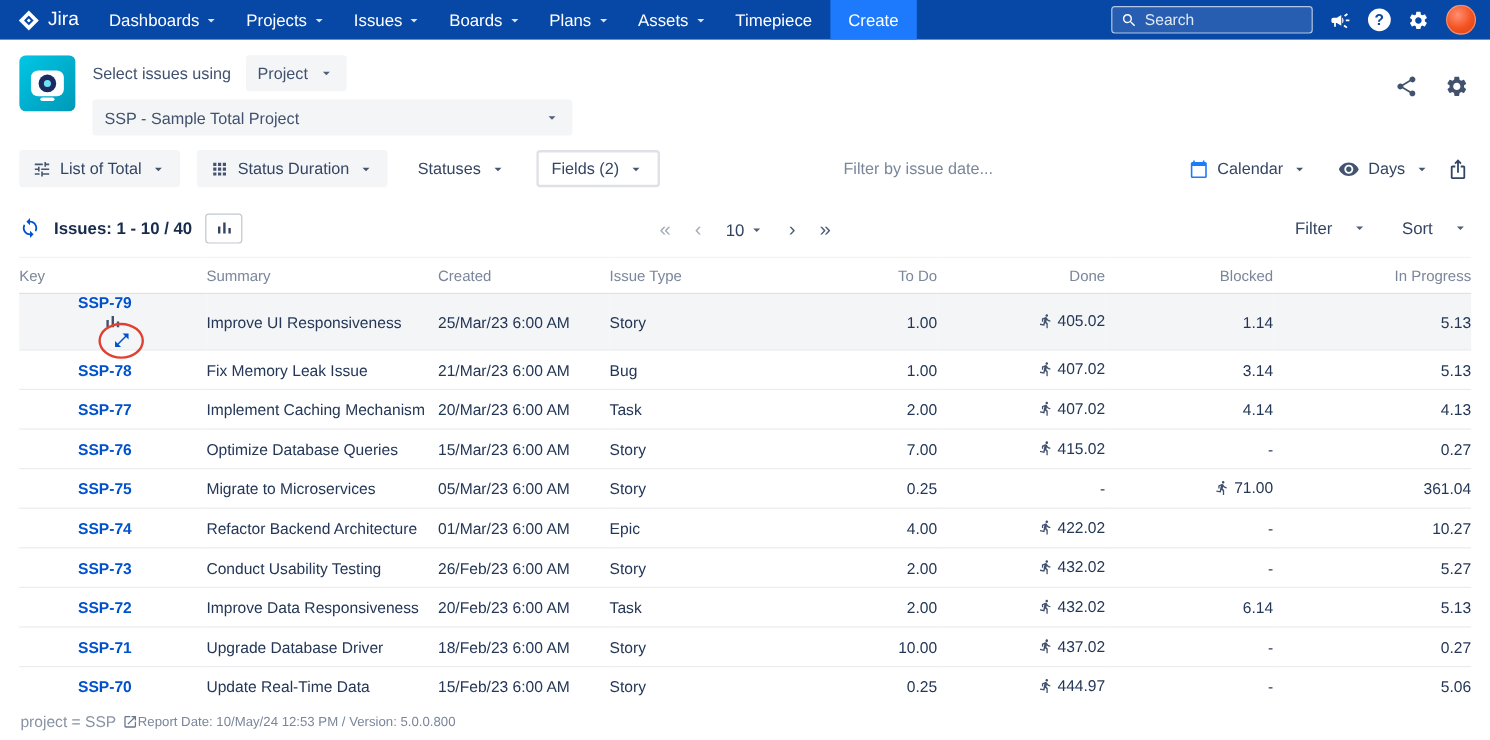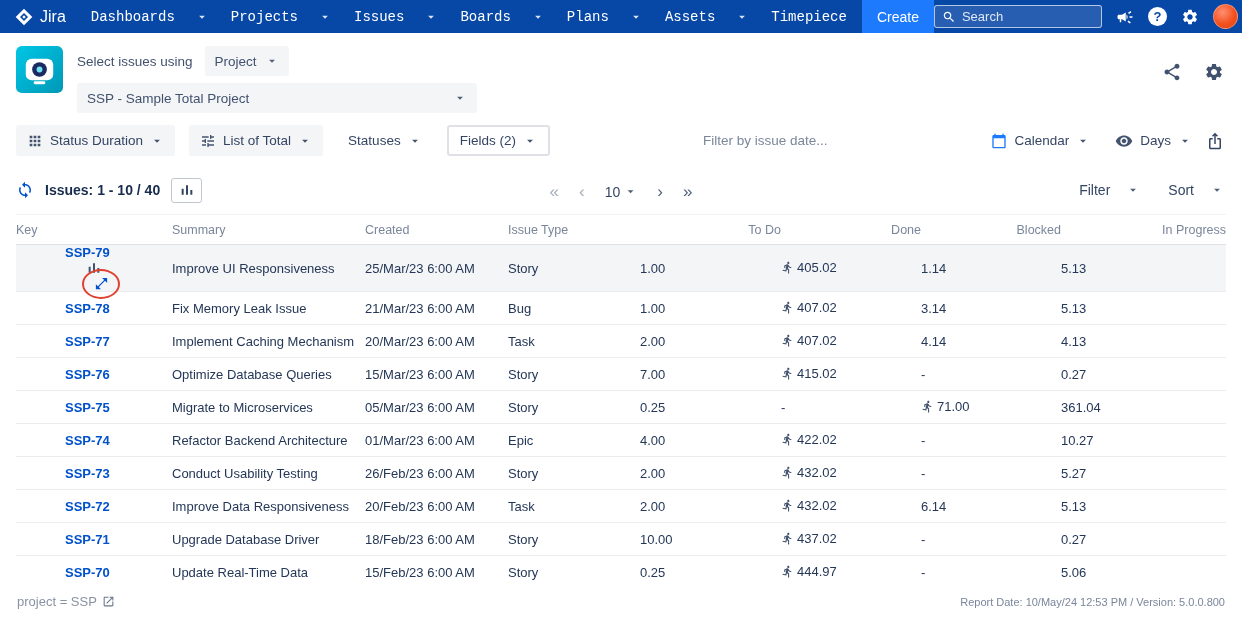--- a/index.html
+++ b/index.html
@@ -7,21 +7,21 @@
   body{font-family:"Liberation Sans",sans-serif;background:#fff;position:relative;overflow:hidden;color:#172B4D;}
   .ic{display:inline-flex;align-items:center;justify-content:center;flex:none;}
   .ic svg{width:100%;height:100%;fill:currentColor;}.i13{width:13px;height:13px}.i14{width:14px;height:14px}
   .i15{width:15px;height:15px}.i16{width:16px;height:16px}.i18{width:18px;height:18px}.i20{width:20px;height:20px}
 
   
   .topnav{height:33px;background:#0747A6;display:flex;align-items:center;padding-left:14px;color:#fff;}
   .brand{display:flex;align-items:center;gap:6px;margin-right:14px;cursor:pointer;}
   .brand-label{font-size:16px;}
   .nav-menu{display:flex;height:100%;}
-  .nav-item{display:flex;align-items:center;gap:20px;padding:12px 11px;font-size:14px;cursor:pointer;white-space:nowrap;font-family:Liberation Mono, monospace;}
+  .nav-item{display:flex;align-items:center;gap:3px;padding:12px 11px;font-size:14px;cursor:pointer;white-space:nowrap;}
   .nav-chev{color:rgba(255,255,255,.85);}
   .create-btn{background:#1D7AFC;height:100%;display:flex;align-items:center;padding:0 15px;font-size:14px;margin-left:4px;cursor:pointer;}
   .nav-right{margin-left:auto;display:flex;align-items:center;gap:14px;padding-right:12px;}
   .nav-search{display:flex;align-items:center;gap:6px;background:rgba(255,255,255,.13);border:1px solid rgba(255,255,255,.65);border-radius:3px;height:23px;width:168px;padding:0 7px;}
   .nav-search input{flex:1;background:transparent;border:0;outline:0;color:#fff;font-size:13px;font-family:inherit;min-width:0;}
   .nav-search input::placeholder{color:rgba(255,255,255,.85);}
   .nav-ic{color:#fff;cursor:pointer;}
   .help-circle{width:19px;height:19px;border-radius:50%;background:#fff;color:#0747A6;font-size:13px;font-weight:bold;display:flex;align-items:center;justify-content:center;cursor:pointer;}
   .avatar{width:25px;height:25px;border-radius:50%;background:radial-gradient(circle at 38% 32%,#FF8F73 0%,#F4511E 55%,#D84315 100%);border:1px solid rgba(255,255,255,.35);cursor:pointer;}
 
@@ -63,33 +63,33 @@
   .lc-right{margin-left:auto;display:flex;align-items:center;gap:28px;}
   .txt-btn{display:flex;align-items:center;gap:16px;font-size:14px;color:#344563;cursor:pointer;}
   .txt-btn .ic{color:#505F79;}
 
   
   .table-wrap{padding:0 16px;}
   table{border-collapse:collapse;table-layout:fixed;width:1210px;}
   thead th{font-size:12.5px;color:#7A869A;font-weight:400;text-align:left;height:30px;border-bottom:1px solid #DFE1E6;border-top:1px solid #F1F2F4;padding:0;cursor:pointer;}
   thead th.num{text-align:right;}
   tbody td{height:33px;font-size:13px;color:#243757;border-bottom:1px solid #EBECF0;padding:0;}
-  tbody td.num{text-align:left;}
+  tbody td.num{text-align:right;}
   tr.selected{background:#F4F5F7;}
   .key-inner{display:flex;align-items:center;flex-direction:column;}
   .key-link{color:#0052CC;font-weight:bold;font-size:13px;text-decoration:none;width:58px;flex:none;}
   .row-chart{color:#42526E;cursor:pointer;}
   .expand-wrap{position:relative;display:inline-flex;margin-left:14px;cursor:pointer;}
   .expand-ic{color:#0052CC;}
   .red-ellipse{position:absolute;left:50%;top:50%;transform:translate(-50%,-50%);width:38px;height:30px;border:2.5px solid #E0402F;border-radius:50%;pointer-events:none;}
   .val-wrap{display:inline-flex;align-items:center;gap:3px;}
   .runner{color:#42526E;}
 
   
-  .footer{position:absolute;bottom:0;left:0;right:0;height:31px;display:flex;align-items:center;justify-content:space-between;padding:0 17px;background:#fff;margin-top:44px;}
+  .footer{position:absolute;bottom:0;left:0;right:0;height:31px;display:flex;align-items:center;justify-content:flex-start;padding:0 17px;background:#fff;margin-top:44px;}
   .footer-left{display:flex;align-items:center;gap:5px;font-size:13px;color:#8993A4;cursor:pointer;}
   .footer-left .ic{color:#6B778C;}
   .footer-right{font-size:11px;color:#7A869A;}
 </style>
 </head>
 <body>
 
 <div class="topnav">
   <div class="brand">
     <span class="ic i20">
@@ -227,37 +227,37 @@
           <path d="M19.14 12.94c.04-.3.06-.61.06-.94 0-.32-.02-.64-.07-.94l2.03-1.58c.18-.14.23-.41.12-.61l-1.92-3.32c-.12-.22-.37-.29-.59-.22l-2.39.96c-.5-.38-1.03-.7-1.62-.94l-.36-2.54c-.04-.24-.24-.41-.48-.41h-3.84c-.24 0-.43.17-.47.41l-.36 2.54c-.59.24-1.13.57-1.62.94l-2.39-.96c-.22-.08-.47 0-.59.22L2.74 8.87c-.12.21-.08.47.12.61l2.03 1.58c-.05.3-.09.63-.09.94s.02.64.07.94l-2.03 1.58c-.18.14-.23.41-.12.61l1.92 3.32c.12.22.37.29.59.22l2.39-.96c.5.38 1.03.7 1.62.94l.36 2.54c.05.24.24.41.48.41h3.84c.24 0 .44-.17.47-.41l.36-2.54c.59-.24 1.13-.56 1.62-.94l2.39.96c.22.08.47 0 .59-.22l1.92-3.32c.12-.22.07-.47-.12-.61l-2.01-1.58zM12 15.6c-1.98 0-3.6-1.62-3.6-3.6s1.62-3.6 3.6-3.6 3.6 1.62 3.6 3.6-1.62 3.6-3.6 3.6z" fill="currentColor"></path>
         </svg>
       </span>
   </div>
 </div>
 
 <div class="toolbar">
   <div class="tb-btn tb-gray">
     <span class="ic i16">
         <svg viewBox="0 0 24 24">
-          <path d="M4 8h4V4H4v4zm6 12h4v-4h-4v4zm-6 0h4v-4H4v4zm0-6h4v-4H4v4zm6 0h4v-4h-4v4zm6-10v4h4V4h-4zm-6 4h4V4h-4v4zm6 6h4v-4h-4v4zm0 6h4v-4h-4v4z" fill="currentColor"></path>
-        </svg>
-      </span>
-    <span>Status Duration</span>
+          <path d="M3 17v2h6v-2H3zM3 5v2h10V5H3zm10 16v-2h8v-2h-8v-2h-2v6h2zM7 9v2H3v2h4v2h2V9H7zm14 4v-2H11v2h10zm-6-4h2V7h4V5h-4V3h-2v6z" fill="currentColor"></path>
+        </svg>
+      </span>
+    <span>List of Total</span>
     <span class="ic i14">
         <svg viewBox="0 0 24 24">
           <path d="M7 10l5 5 5-5z" fill="currentColor"></path>
         </svg>
       </span>
   </div>
   <div class="tb-btn tb-gray">
     <span class="ic i16">
         <svg viewBox="0 0 24 24">
-          <path d="M3 17v2h6v-2H3zM3 5v2h10V5H3zm10 16v-2h8v-2h-8v-2h-2v6h2zM7 9v2H3v2h4v2h2V9H7zm14 4v-2H11v2h10zm-6-4h2V7h4V5h-4V3h-2v6z" fill="currentColor"></path>
-        </svg>
-      </span>
-    <span>List of Total</span>
+          <path d="M4 8h4V4H4v4zm6 12h4v-4h-4v4zm-6 0h4v-4H4v4zm0-6h4v-4H4v4zm6 0h4v-4h-4v4zm6-10v4h4V4h-4zm-6 4h4V4h-4v4zm6 6h4v-4h-4v4zm0 6h4v-4h-4v4z" fill="currentColor"></path>
+        </svg>
+      </span>
+    <span>Status Duration</span>
     <span class="ic i14">
         <svg viewBox="0 0 24 24">
           <path d="M7 10l5 5 5-5z" fill="currentColor"></path>
         </svg>
       </span>
   </div>
   <div class="tb-btn tb-plain">
     <span>Statuses</span>
     <span class="ic i14">
         <svg viewBox="0 0 24 24">

